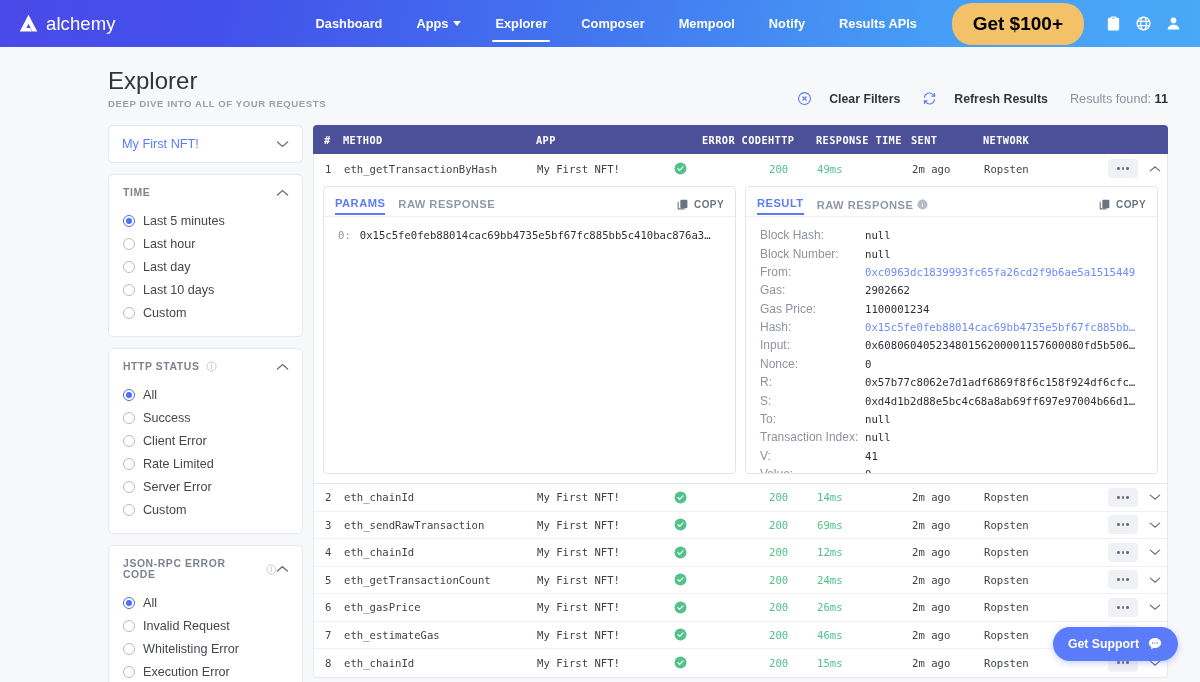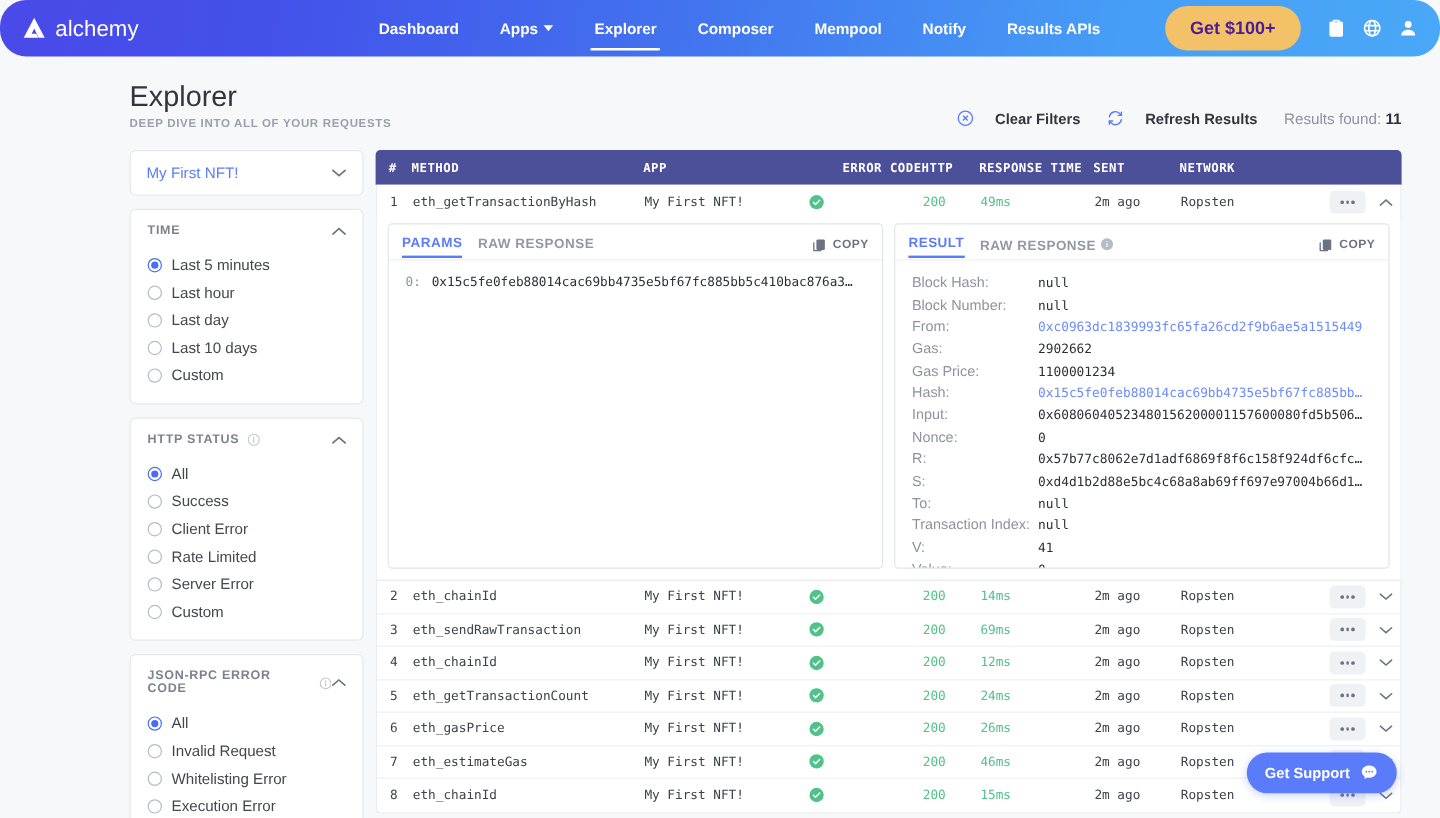--- a/index.html
+++ b/index.html
@@ -11,21 +11,20 @@
     color: #2b2f38;
   }
 
   
   .navbar {
     height: 47px; width: 100%;
     background: linear-gradient(100deg, #4a4ae8 0%, #4350ea 18%, #4274ef 48%, #469ef6 78%, #4aa8f8 100%);
     display: flex; align-items: center;
     padding: 0 12px 0 18px;
     position: relative;
-    border-radius: 22px;
   }
   .brand { display: flex; align-items: center; gap: 7px; }
   .brand-mark { width: 21px; height: 21px; display:block; }
   .brand-text { color: #fff; font-size: 18.5px; letter-spacing: .1px; font-weight: 400; }
 
   .nav-links { display: flex; align-items: center; gap: 0px; margin-left: 183px; }
   .nav-link {
     color: #fff; font-size: 12.8px; font-weight: bold;
     padding: 0 17px; height: 47px; line-height: 47px;
     position: relative; cursor: pointer; white-space: nowrap;
@@ -35,21 +34,21 @@
     border-left: 4px solid transparent; border-right: 4px solid transparent;
     border-top: 5px solid #fff; vertical-align: middle; position: relative; top: -1px;
   }
   .nav-link.active::after {
     content: ""; position: absolute; left: 14px; right: 14px; bottom: 5px;
     height: 2.5px; background: #fff; border-radius: 2px;
   }
 
   .nav-right { display: flex; align-items: center; gap: 0; margin-left: auto; }
   .cta-pill {
-    background: #f2c168; color: #4c1d95; font-size: 15px; font-weight: bold;
+    background: #f2c168; color: #000000; font-size: 19px; font-weight: bold;
     border: none; border-radius: 20px; padding: 10px 21px; cursor: pointer;
     white-space: nowrap; margin-right: 14px;
   }
   .nav-icon { width: 30px; height: 30px; display:flex; align-items:center; justify-content:center; cursor:pointer; }
 
   
   .page-head {
     display: flex; align-items: flex-end;
     padding: 22px 32px 0 108px;
     height: 62px;
@@ -184,21 +183,21 @@
   .kv-v {
     flex: 1; min-width: 0; font-family: "DejaVu Sans Mono", monospace;
     color: #2b2f38; white-space: nowrap; overflow: hidden; text-overflow: ellipsis;
   }
   .kv-v.link { color: #6d8bfb; }
 
   .info-dot-ico { margin-right: 2px; position: relative; top: 1px; }
 
   
   .fab {
-    position: absolute; right: 36px; bottom: 21px;
+    position: absolute; right: 22px; bottom: 21px;
     background: #5b7cfa; color: #fff; border: none; border-radius: 22px;
     height: 34px; padding: 0 15px; display: flex; align-items: center; gap: 8px;
     font-size: 12.3px; font-weight: bold; cursor: pointer;
     box-shadow: 0 2px 7px rgba(70,100,250,.3);
   }
 </style>
 </head>
 <body>
 
 <div class="navbar">

